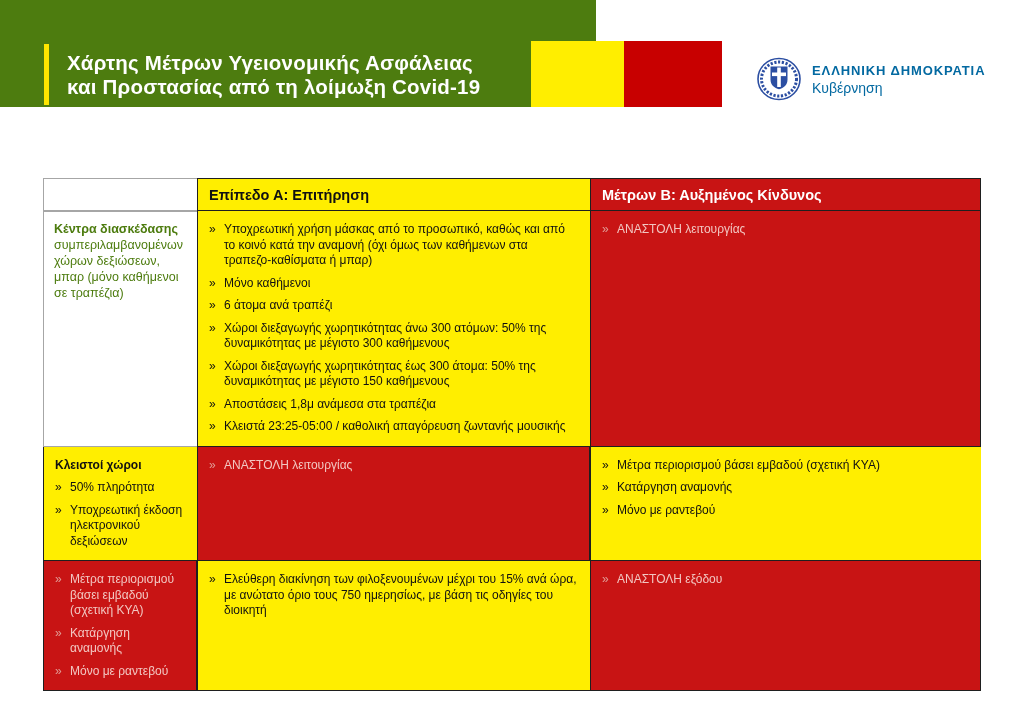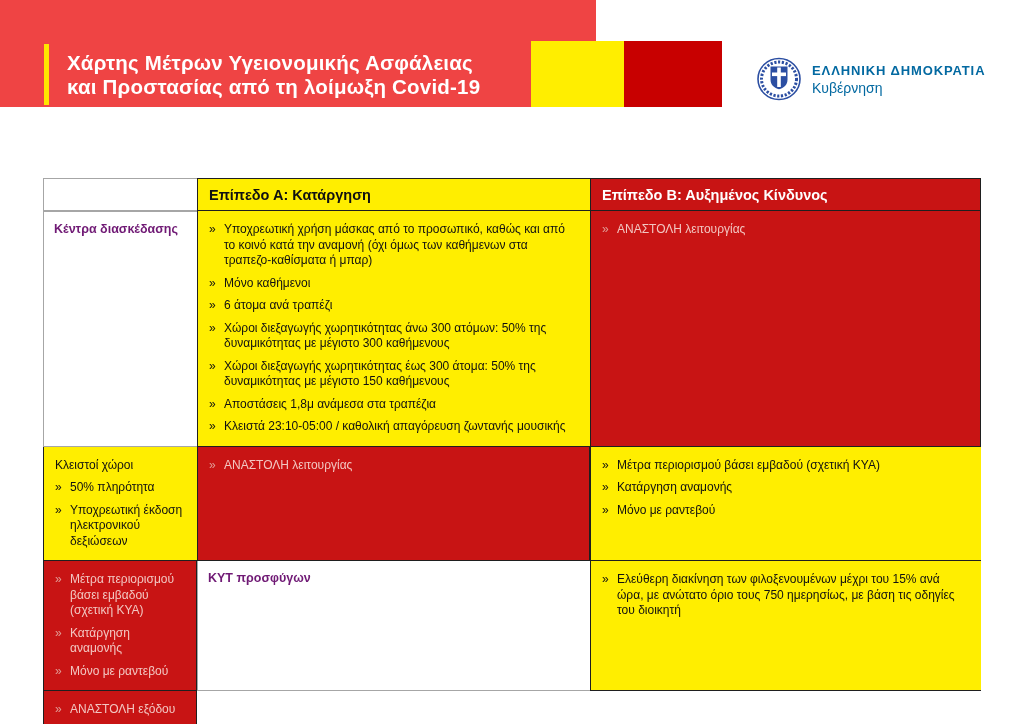--- a/index.html
+++ b/index.html
@@ -2,21 +2,21 @@
 <html><head>
 <meta charset="utf-8">
 <style>
   * { margin:0; padding:0; box-sizing:border-box; }
   html,body { background:#ffffff; }
   body { width:1024px; height:724px; font-family:"Liberation Sans", sans-serif; position:relative; overflow:hidden; }
 
   .page { position:relative; width:1024px; height:724px; background:#ffffff; }
 
   
-  .blue-band { position:absolute; left:0; top:0; width:596px; height:107px; background:#ef4444; }
+  .blue-band { position:absolute; left:0; top:0; width:596px; height:107px; background:#4d7c0f; }
   .accent-bar { position:absolute; left:44px; top:44px; width:5px; height:61px; background:#ffe600; }
   .title { position:absolute; left:67px; top:51px; color:#ffffff; font-weight:bold; font-size:20.5px; line-height:24px; letter-spacing:0.2px; }
 
   .yellow-block { position:absolute; left:531px; top:41px; width:93px; height:66px; background:#ffee00; }
   .red-block    { position:absolute; left:624px; top:41px; width:98px; height:66px; background:#c80000; }
 
   .logo { position:absolute; left:756px; top:57px; display:flex; align-items:center; }
   .emblem { width:46px; height:44px; }
   .logo-text { margin-left:10px; color:#0369a1; }
   .logo-org { font-weight:bold; font-size:13px; letter-spacing:0.9px; }
@@ -26,21 +26,21 @@
   .measure-table {
     position:absolute; left:43px; top:178px; width:938px;
     display:grid;
     grid-template-columns:154px 393px 391px;
     grid-template-rows:33px minmax(219px,auto) minmax(75px,auto) minmax(76px,auto) minmax(59px,auto);
   }
   .cell { overflow:hidden; }
 
   .cell.label {
     background:#ffffff; border:1px solid #a6a6a6; border-right:none; border-top:none;
-    padding:9px 8px 6px 10px; font-size:12.5px; line-height:1.28; color:#701a75;
+    padding:9px 8px 6px 10px; font-size:12.5px; line-height:1.28; color:#4d7c0f;
   }
   .cell.label.first { border-top:1px solid #a6a6a6; }
   .cat-title { font-weight:bold; }
   .cat-desc  { font-weight:normal; }
 
   .cell.ya {
     background:#ffee00; color:#111111;
     border-left:1px solid #1f1f1f; border-bottom:1px solid #1f1f1f;
     padding:11px 12px 4px 11px;
   }
@@ -55,21 +55,21 @@
     border-top:1px solid #1f1f1f;
   }
   .cell.head.empty {
     background:#ffffff; border:1px solid #a6a6a6; border-right:none;
   }
   .cell.head.rb { color:#ffffff; }
 
   .bullet { display:flex; margin-bottom:7px; font-size:12px; line-height:15.5px; }
   .bullet .marker { flex:0 0 15px; }
   .cell.rb .bullet .marker { color:#e09d96; }
-  .cell-heading { font-weight:normal; font-size:12px; line-height:15.5px; margin-bottom:7px; }
+  .cell-heading { font-weight:bold; font-size:12px; line-height:15.5px; margin-bottom:7px; }
 </style>
 </head>
 <body>
 
 <div class="page">
 
   <div class="blue-band">
     <div class="accent-bar"></div>
     <div class="title">
       <div>Χάρτης Μέτρων Υγειονομικής Ασφάλειας</div>
@@ -89,25 +89,26 @@
     </svg>
     <div class="logo-text">
       <div class="logo-org">ΕΛΛΗΝΙΚΗ ΔΗΜΟΚΡΑΤΙΑ</div>
       <div class="logo-sub">Κυβέρνηση</div>
     </div>
   </div>
 
   <div class="measure-table">
 
     <div class="cell head empty"></div>
-    <div class="cell head ya">Επίπεδο Α: Κατάργηση</div>
-    <div class="cell head rb">Επίπεδο Β: Αυξημένος Κίνδυνος</div>
+    <div class="cell head ya">Επίπεδο Α: Επιτήρηση</div>
+    <div class="cell head rb">Μέτρων Β: Αυξημένος Κίνδυνος</div>
 
     <div class="cell label first">
       <span class="cat-title" style="display: block;">Κέντρα διασκέδασης</span>
+      <span class="cat-desc">συμπεριλαμβανομένων χώρων δεξιώσεων, μπαρ (μόνο καθήμενοι σε τραπέζια)</span>
     </div>
     <div class="cell ya">
       <div class="bullet">
           <span class="marker">»</span>
           <span>Υποχρεωτική χρήση μάσκας από το προσωπικό, καθώς και από το κοινό κατά την αναμονή (όχι όμως των καθήμενων στα τραπεζο-καθίσματα ή μπαρ)</span>
         </div>
       <div class="bullet">
           <span class="marker">»</span>
           <span>Μόνο καθήμενοι</span>
         </div>
@@ -122,21 +123,21 @@
       <div class="bullet">
           <span class="marker">»</span>
           <span>Χώροι διεξαγωγής χωρητικότητας έως 300 άτομα: 50% της δυναμικότητας με μέγιστο 150 καθήμενους</span>
         </div>
       <div class="bullet">
           <span class="marker">»</span>
           <span>Αποστάσεις 1,8μ ανάμεσα στα τραπέζια</span>
         </div>
       <div class="bullet">
           <span class="marker">»</span>
-          <span>Κλειστά 23:10-05:00 / καθολική απαγόρευση ζωντανής μουσικής</span>
+          <span>Κλειστά 23:25-05:00 / καθολική απαγόρευση ζωντανής μουσικής</span>
         </div>
     </div>
     <div class="cell rb">
       <div class="bullet">
           <span class="marker">»</span>
           <span>ΑΝΑΣΤΟΛΗ λειτουργίας</span>
         </div>
     </div>
 
     <div class="cell ya">
@@ -179,23 +180,20 @@
       <div class="bullet">
           <span class="marker">»</span>
           <span>Κατάργηση αναμονής</span>
         </div>
       <div class="bullet">
           <span class="marker">»</span>
           <span>Μόνο με ραντεβού</span>
         </div>
     </div>
 
-    <div class="cell label">
-      <span class="cat-title">ΚΥΤ προσφύγων</span>
-    </div>
     <div class="cell ya">
       <div class="bullet">
           <span class="marker">»</span>
           <span>Ελεύθερη διακίνηση των φιλοξενουμένων μέχρι του 15% ανά ώρα, με ανώτατο όριο τους 750 ημερησίως, με βάση τις οδηγίες του διοικητή</span>
         </div>
     </div>
     <div class="cell rb">
       <div class="bullet">
           <span class="marker">»</span>
           <span>ΑΝΑΣΤΟΛΗ εξόδου</span>

